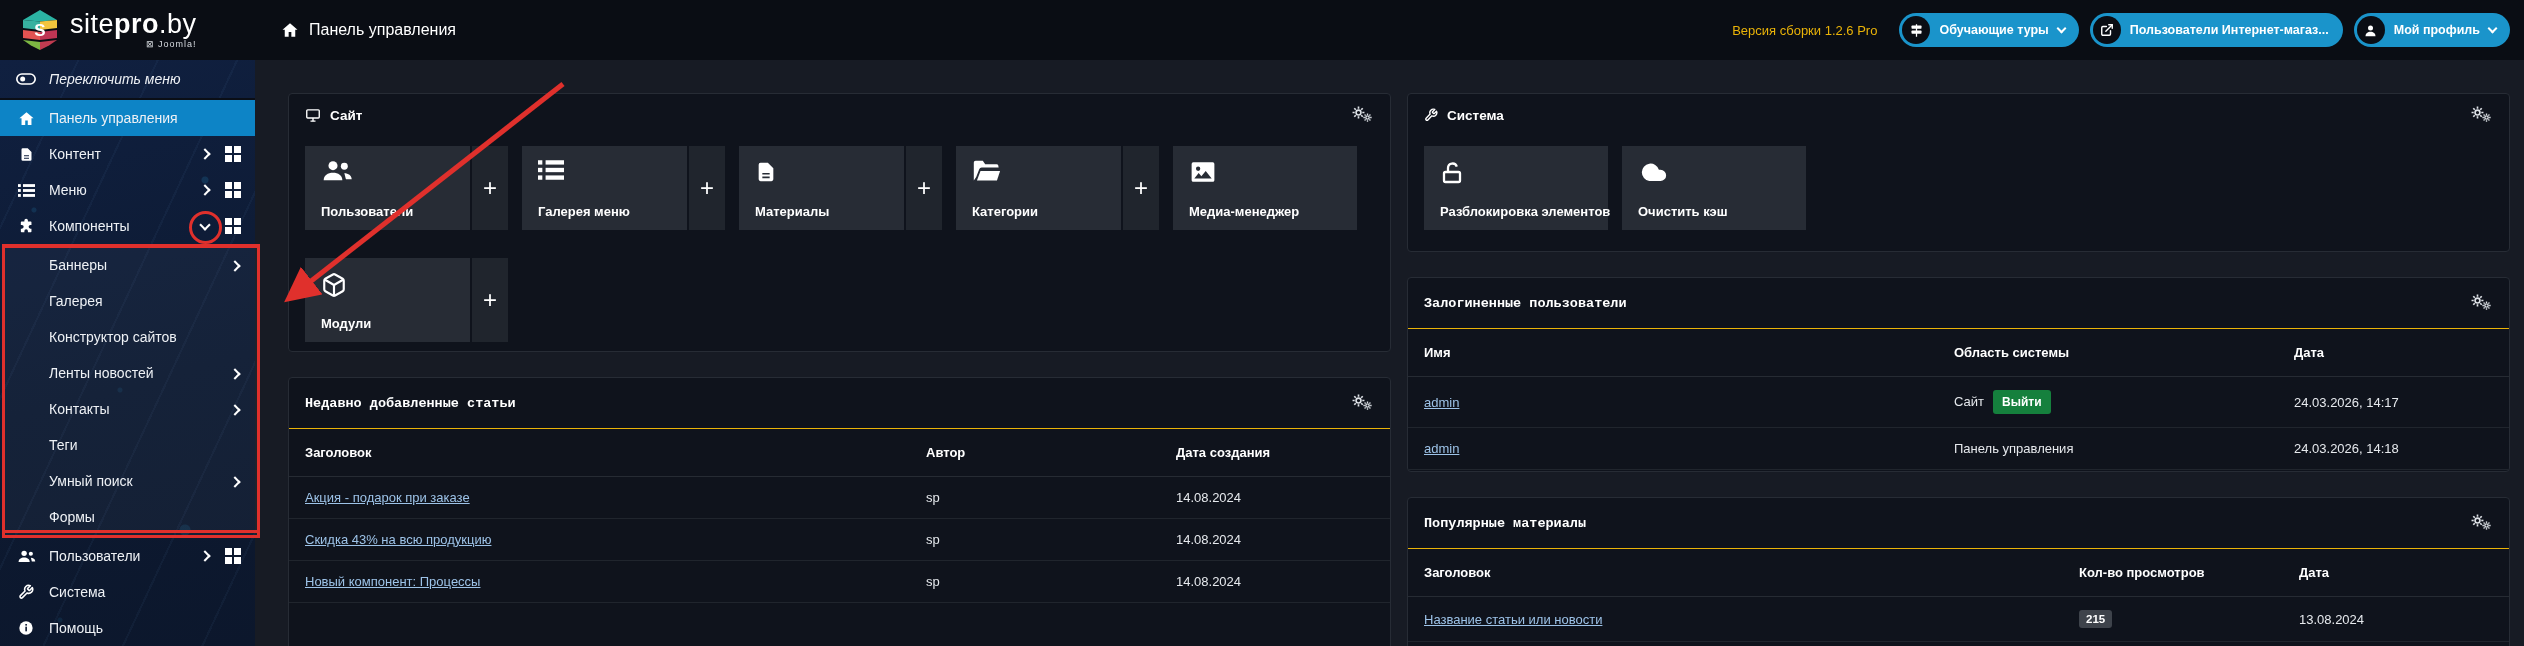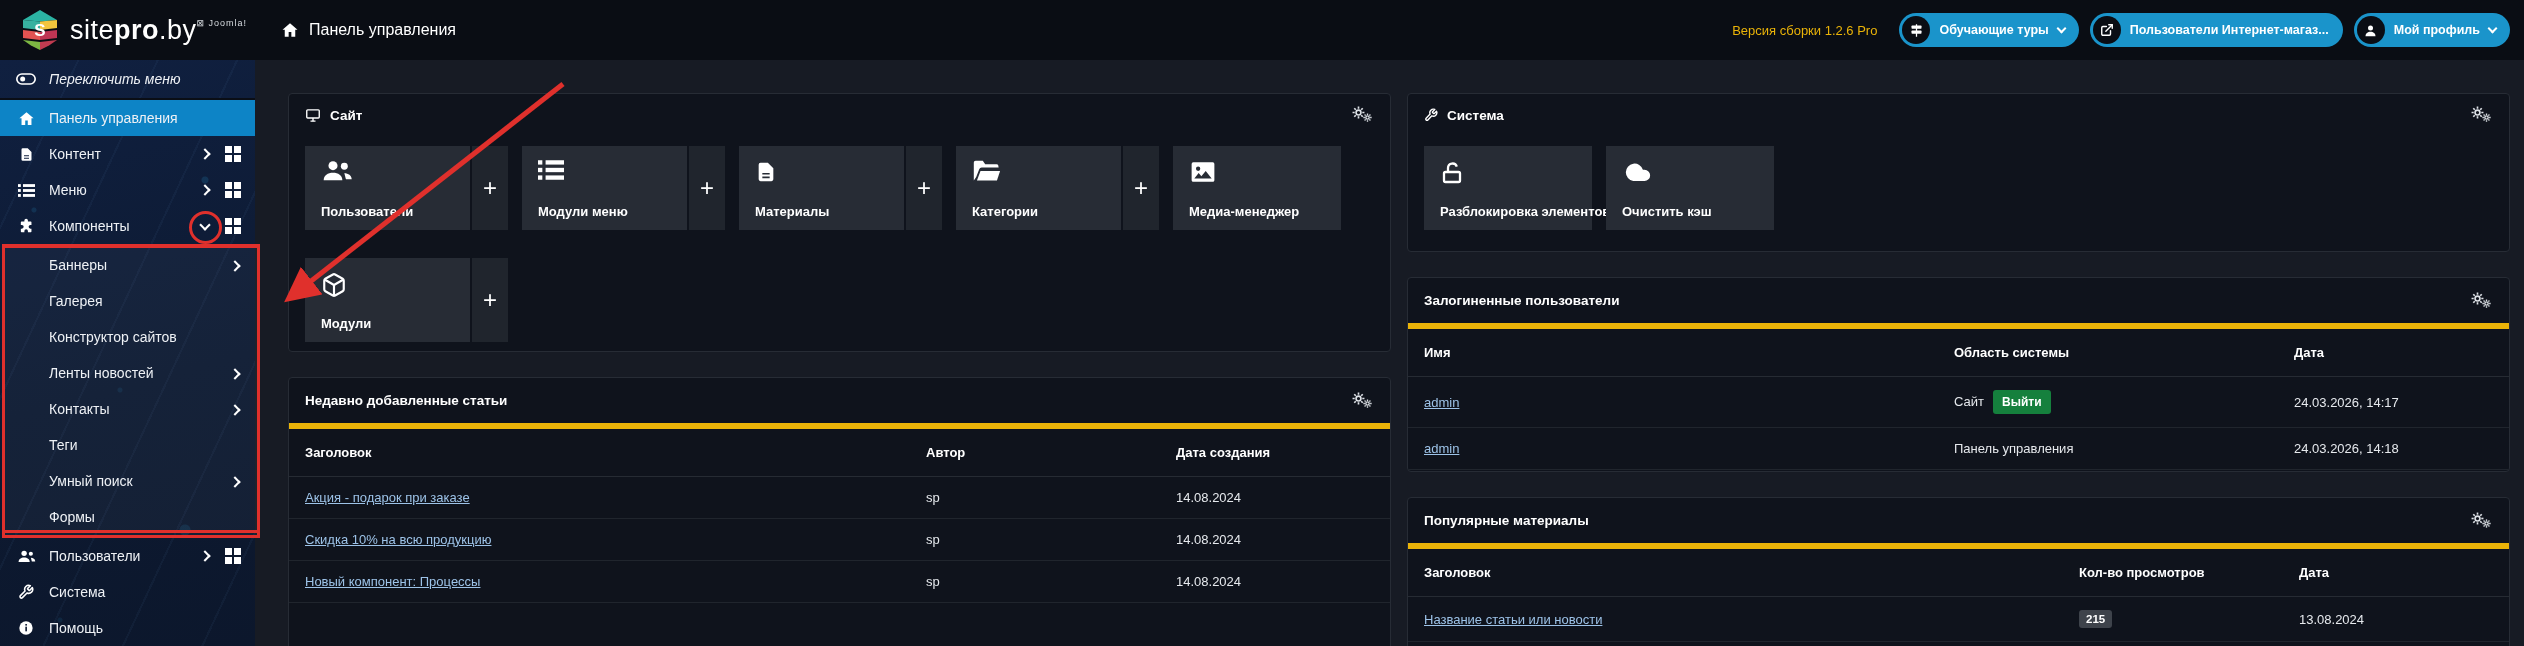--- a/index.html
+++ b/index.html
@@ -8,21 +8,21 @@
     font-family:"Liberation Sans", sans-serif;
     background:#171b24; color:#e9ecf0; position:relative;
   }
   
   .topbar{
     position:absolute; top:0; left:0; right:0; height:60px;
     background:#0a0d14; display:flex; align-items:center; z-index:5;
   }
   .brand{ width:255px; display:flex; align-items:center; padding-left:20px; gap:10px; flex:0 0 auto;}
   .hexwrap{ width:40px; height:44px; position:relative; }
-  .brandtext{ display:flex; flex-direction:row; line-height:1; }
+  .brandtext{ display:flex; flex-direction:column; line-height:1; }
   .brandname{ font-size:27px; color:#fff; letter-spacing:.5px;}
   .brandname .bold{ font-weight:bold; }
   .joomla{ font-size:9px; color:#d7dbe0; text-align:right; margin-top:2px; letter-spacing:1px;}
   .pagetitle{ display:flex; align-items:center; gap:10px; margin-left:26px; font-size:16px; color:#fff; }
   .spacer{ flex:1; }
   .version{ font-size:13px; color:#eab308; margin-right:22px; }
   .pills{ display:flex; gap:11px; margin-right:14px; }
   .pill{
     display:flex; align-items:center; gap:9px; height:34px; border-radius:999px;
     background:#1a94cb; color:#fff; font-size:12.5px; font-weight:bold;
@@ -73,33 +73,33 @@
   }
   .col{ flex:1 1 0; display:flex; flex-direction:column; gap:25px; min-width:0; }
   .card{
     background:#0f131c; border:1px solid #272c35; border-radius:4px; overflow:hidden; flex:0 0 auto;
   }
   .card-head{
     height:51px; display:flex; align-items:center; gap:9px; padding:0 16px;
     font-size:13.5px; font-weight:bold; color:#fff;
   }
   .card-head.short{ height:42px; }
-  .card-head.underline{ border-bottom:6px solid #eab308; }
+  .card-head.underline{ border-bottom:1px solid #eab308;font-family:Liberation Mono, monospace; }
   .gears{ margin-left:auto; position:relative; width:22px; height:18px; cursor:pointer; color:#dfe3e8;}
   .gears svg{ position:absolute; }
   .gears .g1{ left:0; top:0; }
   .gears .g2{ left:11px; top:7px; }
   
   .tiles{ display:flex; flex-wrap:wrap; gap:14px; padding:10px 16px 16px 16px; }
   .tilegroup{ display:flex; height:84px; }
   .tile{
     width:165px; background:#272c35; display:flex; flex-direction:column;
     justify-content:space-between; padding:13px 10px 11px 16px; cursor:pointer;
   }
-  .tile.wide{ width:168px; }
+  .tile.wide{ width:184px; }
   .tile .tlabel{ font-size:13px; font-weight:bold; color:#fff; white-space:nowrap; }
   .tile .ticon{ color:#fff; }
   .plusbtn{
     width:36px; margin-left:2px; background:#20252d; display:flex; align-items:center;
     justify-content:center; cursor:pointer; color:#fff;
   }
   .plusbtn::before{ content:"+"; font-size:24px; font-weight:300; line-height:1; }
   .break{ flex-basis:100%; height:0; }
   
   table{ width:100%; border-collapse:collapse; table-layout:fixed; font-size:13px; }
@@ -405,21 +405,21 @@
         <div class="tilegroup">
           <div class="tile">
             <span class="ticon"><svg width="26" height="22" viewBox="0 0 24 20" fill="#fff">
                   <rect x="0" y="1" width="4" height="4"></rect>
                   <rect x="7" y="1" width="17" height="4"></rect>
                   <rect x="0" y="8" width="4" height="4"></rect>
                   <rect x="7" y="8" width="17" height="4"></rect>
                   <rect x="0" y="15" width="4" height="4"></rect>
                   <rect x="7" y="15" width="17" height="4"></rect>
                 </svg></span>
-            <span class="tlabel">Модули меню</span>
+            <span class="tlabel">Галерея меню</span>
           </div>
           <div class="plusbtn"></div>
         </div>
         <div class="tilegroup">
           <div class="tile">
             <span class="ticon"><svg width="22" height="26" viewBox="0 0 24 24" fill="#fff">
                   <path d="M14 2H6a2 2 0 0 0-2 2v16a2 2 0 0 0 2 2h12a2 2 0 0 0 2-2V8zM8 13h8v1.8H8zm0 4h8v1.8H8z"></path>
                 </svg></span>
             <span class="tlabel">Материалы</span>
           </div>
@@ -503,21 +503,21 @@
           <th>Дата создания</th>
         </tr>
           </thead>
         <tbody>
           <tr>
             <td><a class="tlink">Акция - подарок при заказе</a></td>
             <td>sp</td>
             <td>14.08.2024</td>
           </tr>
           <tr>
-            <td><a class="tlink">Скидка 10% на всю продукцию</a></td>
+            <td><a class="tlink">Скидка 43% на всю продукцию</a></td>
             <td>sp</td>
             <td>14.08.2024</td>
           </tr>
           <tr>
             <td><a class="tlink">Новый компонент: Процессы</a></td>
             <td>sp</td>
             <td>14.08.2024</td>
           </tr>
         </tbody>
       </table>

